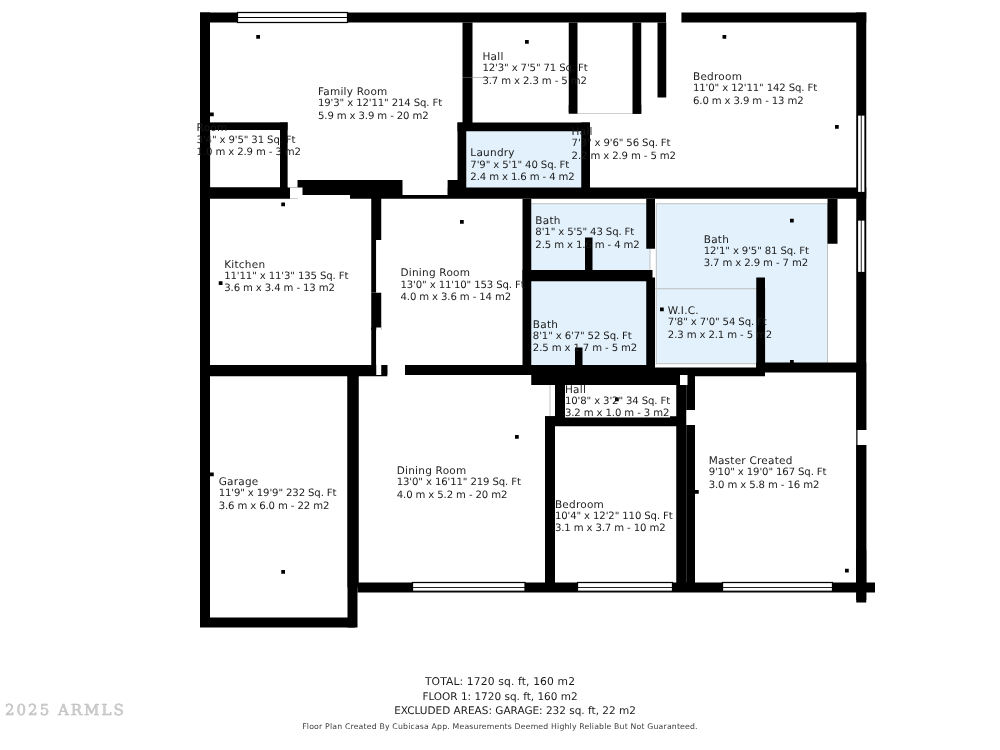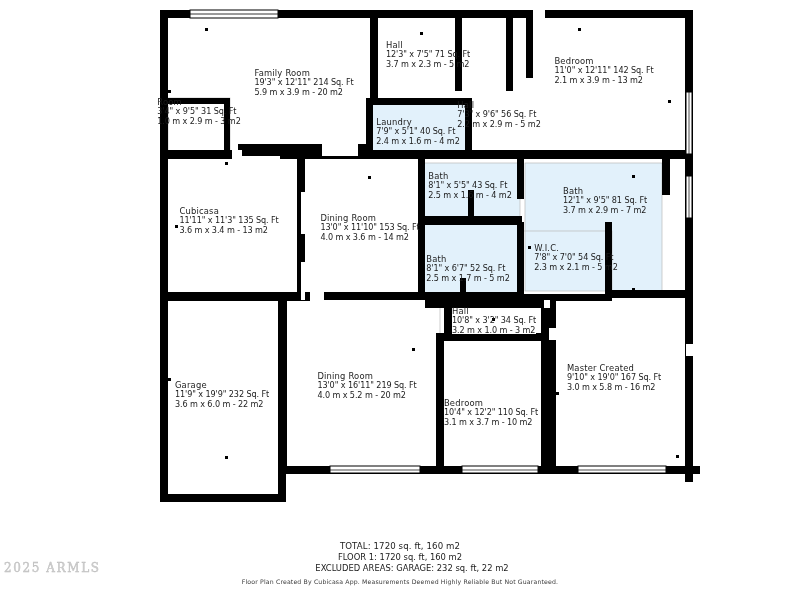--- a/index.html
+++ b/index.html
@@ -228,21 +228,21 @@
 
 <div class="room" style="left:428px;top:40px;transform:translateX(-50%);">
   <div class="nm">Hall</div>
   <div class="d1">12'3" x 7'5" 71 Sq. Ft</div>
   <div class="d2">3.7 m x 2.3 m - 5 m2</div>
 </div>
 
 <div class="room" style="left:604px;top:56px;transform:translateX(-50%);">
   <div class="nm">Bedroom</div>
   <div class="d1">11'0" x 12'11" 142 Sq. Ft</div>
-  <div class="d2">2.1 m x 3.9 m - 13 m2</div>
+  <div class="d2">6.0 m x 3.9 m - 13 m2</div>
 </div>
 
 <div class="room" style="left:418px;top:117px;transform:translateX(-50%);">
   <div class="nm">Laundry</div>
   <div class="d1">7'9" x 5'1" 40 Sq. Ft</div>
   <div class="d2">2.4 m x 1.6 m - 4 m2</div>
 </div>
 
 <div class="room" style="left:499px;top:100px;transform:translateX(-50%);">
   <div class="nm">Hall</div>
@@ -256,21 +256,21 @@
   <div class="d2">2.5 m x 1.6 m - 4 m2</div>
 </div>
 
 <div class="room" style="left:605px;top:186px;transform:translateX(-50%);">
   <div class="nm">Bath</div>
   <div class="d1">12'1" x 9'5" 81 Sq. Ft</div>
   <div class="d2">3.7 m x 2.9 m - 7 m2</div>
 </div>
 
 <div class="room" style="left:229px;top:206px;transform:translateX(-50%);">
-  <div class="nm">Cubicasa</div>
+  <div class="nm">Kitchen</div>
   <div class="d1">11'11" x 11'3" 135 Sq. Ft</div>
   <div class="d2">3.6 m x 3.4 m - 13 m2</div>
 </div>
 
 <div class="room" style="left:370px;top:213px;transform:translateX(-50%);">
   <div class="nm">Dining Room</div>
   <div class="d1">13'0" x 11'10" 153 Sq. Ft</div>
   <div class="d2">4.0 m x 3.6 m - 14 m2</div>
 </div>
 

